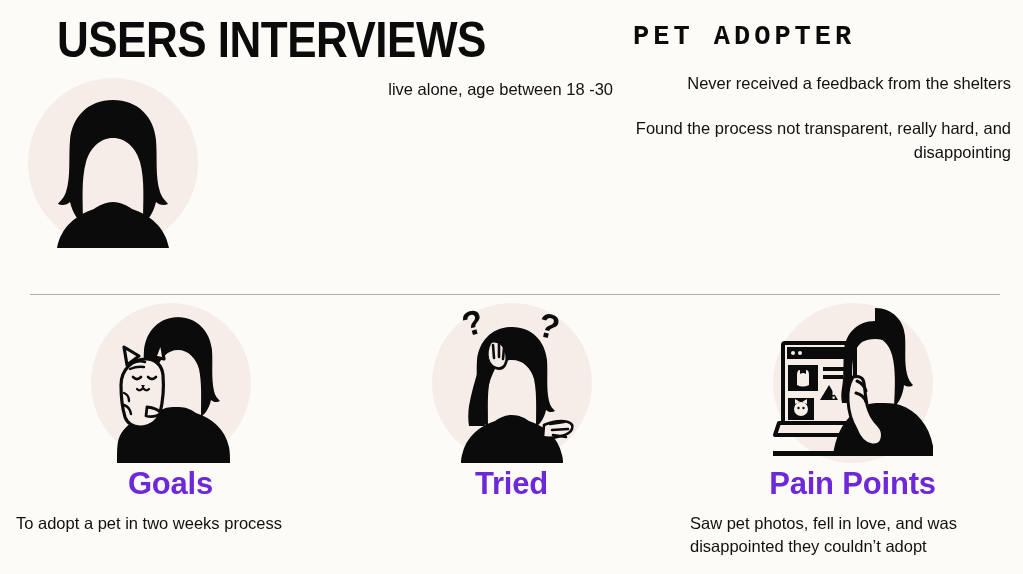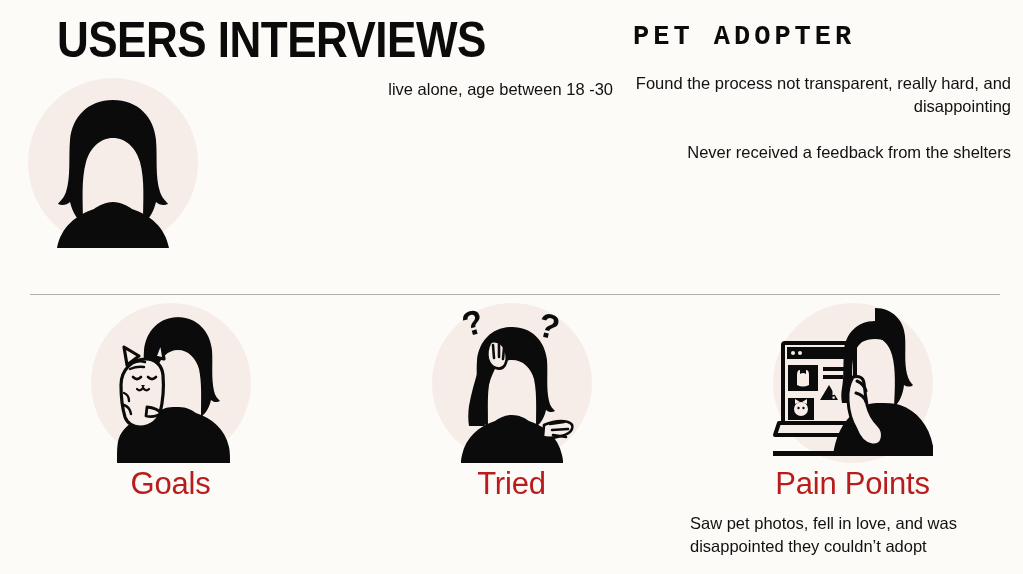--- a/index.html
+++ b/index.html
@@ -73,23 +73,23 @@
   .card-3 { left:682px; }
 
   .card-avatar {
     position:absolute; top:0px; left:50%;
     transform:translateX(-50%);
     width:160px; height:160px;
   }
   .card-heading {
     position:absolute; top:163px; left:0; width:100%;
     text-align:center;
-    font-size:31px; font-weight:400;
+    font-size:31px; font-weight:700;
     letter-spacing:-0.2px;
-    color:#b91c1c;
+    color:#6d28d9;
   }
   .card-body {
     position:absolute; top:209px;
     font-size:16.5px;
     line-height:1.42;
     color:#111111;
   }
   .card-1 .card-body { left:16px;  width:300px; text-align:left; }
   .card-2 .card-body { left:6px;   width:336px; text-align:left; }
   .card-3 .card-body { left:8px;   width:330px; text-align:left; }
@@ -122,22 +122,22 @@
 
       <path d="M78 127c2 5 5 8 7 8 2 0 5 -3 7 -8 -4 2 -10 2 -14 0z" fill="#F6EDE9" opacity="0.0"></path>
     </svg>
   </div>
 
   <div class="col-left">
     <div class="para">live alone, age between 18 -30</div>
   </div>
 
   <div class="col-right">
+    <div class="para">Never received a feedback from the shelters</div>
     <div class="para">Found the process not transparent, really hard, and disappointing</div>
-    <div class="para">Never received a feedback from the shelters</div>
   </div>
 
   <div class="divider"></div>
 
   <div class="cards">
 
     <div class="card card-1">
       <div class="card-avatar">
         <svg viewBox="0 0 160 160" width="160" height="160" aria-hidden="true">
           <circle cx="80" cy="80" r="80" fill="#F6EDE9"></circle>
@@ -167,20 +167,21 @@
             <path d="M52 85 q-3 4 -6 1 M52 85 q3 4 6 1" fill="none" stroke="#0B0B0B" stroke-width="2.2" stroke-linecap="round"></path>
 
             <path d="M42 60 q6 -3 12 -1 M39 66 q7 -3 14 -2" fill="none" stroke="#0B0B0B" stroke-width="2.4" stroke-linecap="round"></path>
             <path d="M33 90 q5 2 5 8 M33 102 q6 2 7 9" fill="none" stroke="#0B0B0B" stroke-width="2.4" stroke-linecap="round"></path>
 
             <path d="M56 104 q10 1 14 6 q-6 5 -15 3 z" fill="#F6EDE9" stroke="#0B0B0B" stroke-width="2.8" stroke-linejoin="round"></path>
           </g>
         </svg>
       </div>
       <div class="card-heading">Goals</div>
+      <div class="card-body">To adopt a pet in two weeks process</div>
     </div>
 
     <div class="card card-2">
       <div class="card-avatar">
         <svg viewBox="0 0 160 160" width="160" height="160" aria-hidden="true">
           <circle cx="80" cy="80" r="80" fill="#F6EDE9"></circle>
 
           <g fill="#0B0B0B" font-family="Liberation Sans, sans-serif" font-size="34" font-weight="700">
             <text x="34" y="34" transform="rotate(-16 34 34)">?</text>
             <text x="104" y="32" transform="rotate(14 104 32)">?</text>

